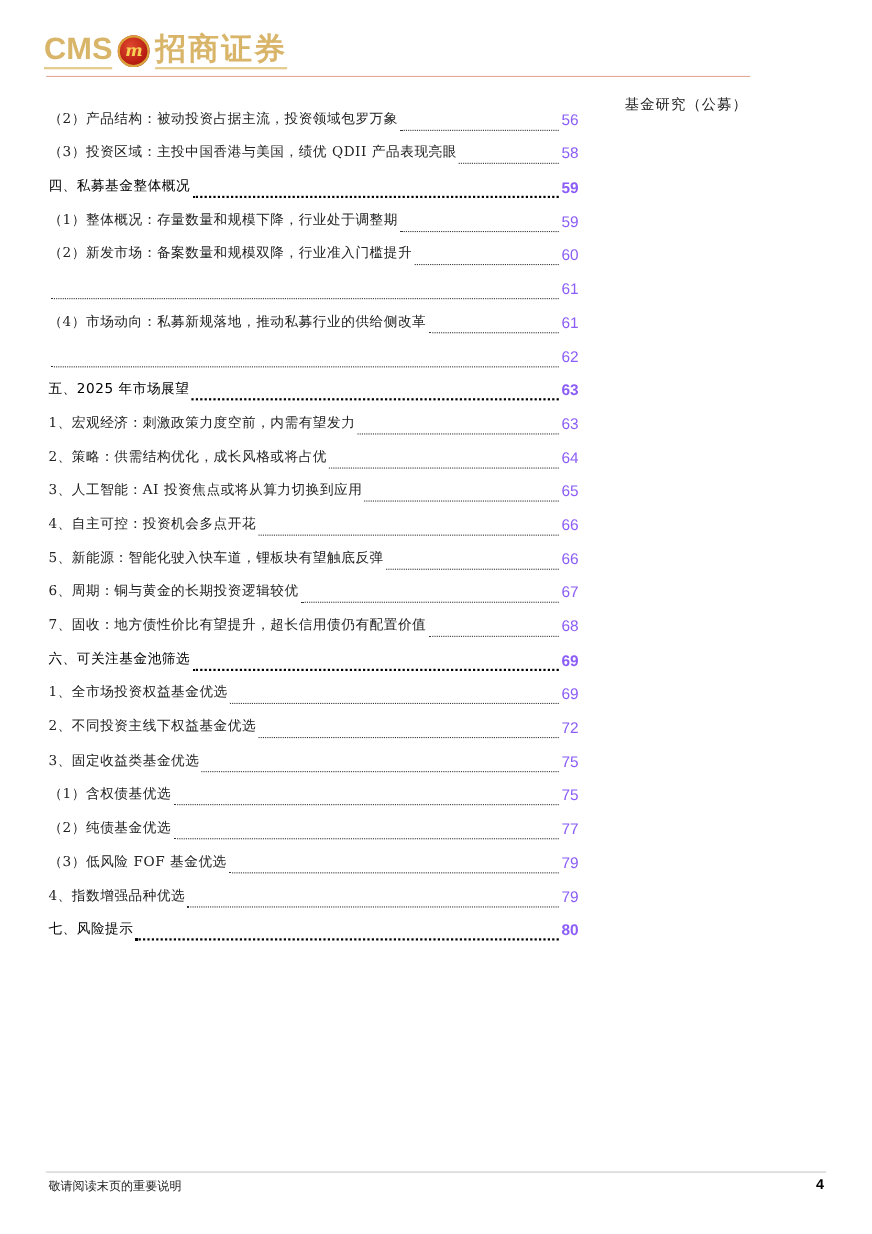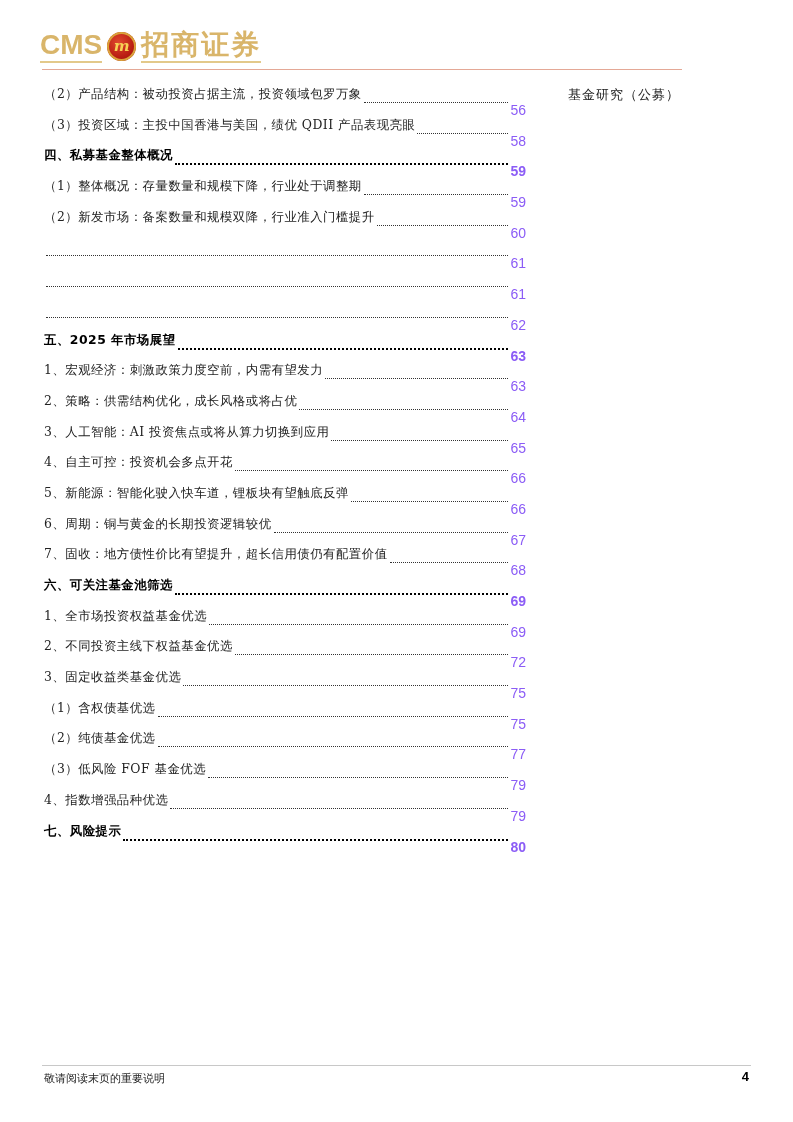--- a/index.html
+++ b/index.html
@@ -18,26 +18,26 @@
                 font-size: 15px; box-shadow: inset 0 0 0 2px #d9a23a; }
   .logo-cn { font-family: "DejaVu Serif", serif; font-size: 28px; font-weight: 700;
              color: #d9b56a; letter-spacing: 2px; line-height: 30px;
              border-bottom: 2px solid #e3c98a; padding-bottom: 1px; }
   .header-title { position: absolute; right: 44px; top: 44px; font-family: "DejaVu Serif", serif;
                   font-size: 13px; color: #222; letter-spacing: 1px; margin-top: 42px; }
   .header-rule { position: absolute; left: 42px; right: 42px; top: 69px; height: 0;
                  border-top: 1.5px solid #e4a896; }
 
   .toc { position: absolute; left: 44px; top: 86px; width: 482px; }
-  .toc-row { height: 30.7px; display: flex; align-items: flex-start; font-size: 12.4px; white-space: nowrap; }
+  .toc-row { height: 30.7px; display: flex; align-items: flex-end; font-size: 12.4px; white-space: nowrap; }
   .toc-row .label { flex: 0 0 auto; font-family: "DejaVu Serif", serif; color: #222; letter-spacing: 0.5px; }
   .toc-row .dots { flex: 1 1 auto; overflow: hidden; margin: 0 2px; height: 14px; position: relative; top: 2px;
                    border-bottom: 1.5px dotted #333; }
   .toc-row .page { flex: 0 0 auto; font-family: "Liberation Sans", sans-serif; font-size: 14px; color: #8b5cf6; margin-top: 16px; }
-  .toc-row.level1 .label { font-weight: 700; color: #000; font-family: "DejaVu Sans", sans-serif; }
+  .toc-row.level1 .label { font-weight: 400; color: #000; font-family: "DejaVu Sans", sans-serif; }
   .toc-row.level1 .page { font-weight: 700; }
   .toc-row.level1 .dots { border-bottom: 2px dotted #000; }
 
   .footer-rule { position: absolute; left: 42px; right: 42px; top: 1065px; border-top: 1px solid #c8c8c8; }
   .footer-note { position: absolute; left: 44px; top: 1071px; font-family: "DejaVu Serif", serif;
                  font-size: 11px; color: #222; }
   .footer-page { position: absolute; right: 44px; top: 1069px; font-family: "Liberation Sans", sans-serif;
                  font-size: 13px; font-weight: 700; color: #000; }
 </style>
 </head>
@@ -77,20 +77,21 @@
     <div class="toc-row level3">
       <span class="label">（2）新发市场：备案数量和规模双降，行业准入门槛提升</span>
       <span class="dots"></span>
       <span class="page">60</span>
     </div>
     <div class="toc-row level3">
       <span class="dots"></span>
       <span class="page">61</span>
     </div>
     <div class="toc-row level3">
+      <span class="label">（4）市场动向：私募新规落地，推动私募行业的供给侧改革</span>
       <span class="dots"></span>
       <span class="page">61</span>
     </div>
     <div class="toc-row level3">
       <span class="dots"></span>
       <span class="page">62</span>
     </div>
     <div class="toc-row level1">
       <span class="label">五、2025 年市场展望</span>
       <span class="dots"></span>

